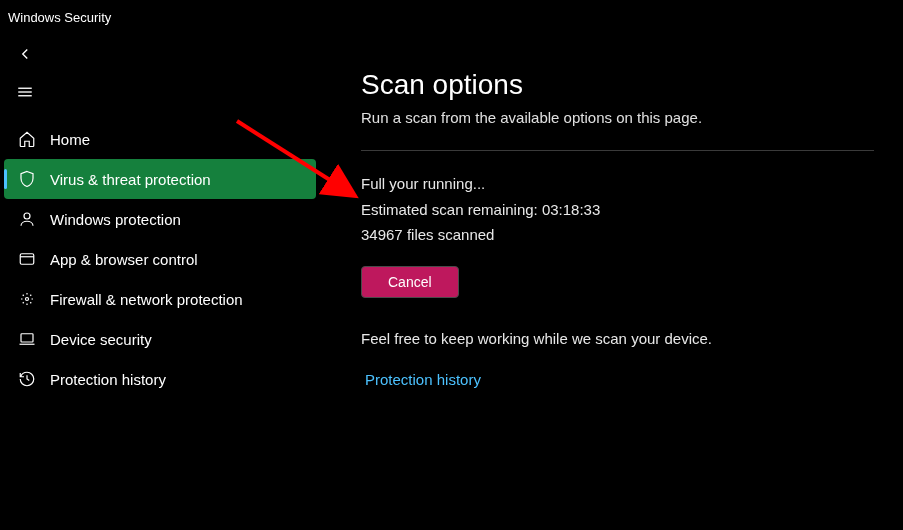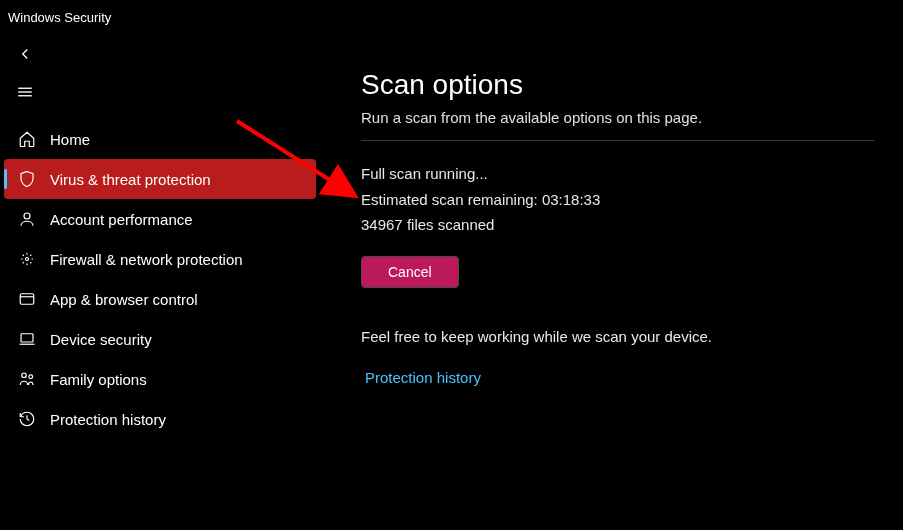--- a/index.html
+++ b/index.html
@@ -49,21 +49,21 @@
       align-items: center;
       padding: 0 14px;
       height: 40px;
       cursor: pointer;
       position: relative;
       font-size: 15px;
       border-radius: 4px;
       margin: 0 4px;
       text-align: right;
     }
-    .nav-item.selected { background: #b91c1c; }
+    .nav-item.selected { background: #15803d; }
     .nav-item.selected::before {
       content: "";
       position: absolute;
       left: 0;
       top: 10px;
       bottom: 10px;
       width: 3px;
       background: #4cc2ff;
       border-radius: 2px;
     }
@@ -88,21 +88,21 @@
     }
     .page-title {
       font-size: 28px;
       font-weight: 400;
       margin-bottom: 8px;
       margin-top: 9px;
     }
     .page-subtitle {
       font-size: 15px;
       color: #e0e0e0;
-      margin-bottom: 14px;
+      margin-bottom: 24px;
     }
     .divider {
       border: none;
       border-top: 1px solid #3a3a3a;
       margin-bottom: 20px;
     }
     .status-line {
       font-size: 15px;
       line-height: 1.7;
       color: #e8e8e8;
@@ -112,21 +112,21 @@
       background: #be185d;
       border: 1px solid #4a4a4a;
       color: #fff;
       font-size: 14px;
       padding: 7px 26px;
       border-radius: 4px;
       cursor: pointer;
       font-family: inherit;
     }
     .hint-text {
-      margin-top: 40px;
+      margin-top: 32px;
       font-size: 15px;
       color: #e8e8e8;
     }
     .link {
       display: inline-block;
       margin-top: 24px;
       margin-left: 4px;
       color: #4cc2ff;
       font-size: 15px;
       cursor: pointer;
@@ -179,77 +179,67 @@
         </span>
         <span>Virus &amp; threat protection</span>
       </li>
       <li class="nav-item">
         <span class="nav-icon">
           <svg viewBox="0 0 24 24" fill="none" stroke="#fff" stroke-width="1.6">
               <circle cx="12" cy="8" r="4"></circle>
               <path d="M4 21c0-4 4-6 8-6s8 2 8 6"></path>
             </svg>
         </span>
-        <span>Account performance</span>
+        <span>Windows protection</span>
+      </li>
+      <li class="nav-item">
+        <span class="nav-icon">
+          <svg viewBox="0 0 24 24" fill="none" stroke="#fff" stroke-width="1.6">
+              <rect x="3" y="5" width="18" height="14" rx="2"></rect>
+              <line x1="3" y1="9" x2="21" y2="9"></line>
+            </svg>
+        </span>
+        <span>App &amp; browser control</span>
       </li>
       <li class="nav-item">
         <span class="nav-icon">
           <svg viewBox="0 0 24 24" fill="none" stroke="#fff" stroke-width="1.6">
               <circle cx="12" cy="12" r="2"></circle>
               <path d="M12 4v2M12 18v2M4 12h2M18 12h2M6.3 6.3l1.4 1.4M16.3 16.3l1.4 1.4M6.3 17.7l1.4-1.4M16.3 7.7l1.4-1.4"></path>
             </svg>
         </span>
         <span>Firewall &amp; network protection</span>
       </li>
       <li class="nav-item">
         <span class="nav-icon">
           <svg viewBox="0 0 24 24" fill="none" stroke="#fff" stroke-width="1.6">
-              <rect x="3" y="5" width="18" height="14" rx="2"></rect>
-              <line x1="3" y1="9" x2="21" y2="9"></line>
-            </svg>
-        </span>
-        <span>App &amp; browser control</span>
-      </li>
-      <li class="nav-item">
-        <span class="nav-icon">
-          <svg viewBox="0 0 24 24" fill="none" stroke="#fff" stroke-width="1.6">
               <rect x="4" y="5" width="16" height="11" rx="1"></rect>
               <line x1="2" y1="19" x2="22" y2="19"></line>
             </svg>
         </span>
         <span>Device security</span>
-      </li>
-      <li class="nav-item">
-        <span class="nav-icon">
-          <svg viewBox="0 0 24 24" fill="none" stroke="#fff" stroke-width="1.6">
-              <circle cx="8" cy="7" r="3"></circle>
-              <circle cx="17" cy="9" r="2.5"></circle>
-              <path d="M3 20c0-3 2.5-5 5-5s5 2 5 5M14 20c0-2.5 1.5-4 3-4s3 1.5 3 4"></path>
-            </svg>
-        </span>
-        <span>Family options</span>
       </li>
       <li class="nav-item">
         <span class="nav-icon">
           <svg viewBox="0 0 24 24" fill="none" stroke="#fff" stroke-width="1.6">
               <path d="M3 12a9 9 0 109-9 9 9 0 00-8.5 6M3 4v5h5"></path>
               <path d="M12 7v5l3 2"></path>
             </svg>
         </span>
         <span>Protection history</span>
       </li>
     </ul>
   </div>
 
   <div class="main-col">
     <div class="content-card">
       <h1 class="page-title">Scan options</h1>
       <div class="page-subtitle">Run a scan from the available options on this page.</div>
       <hr class="divider">
-      <div class="status-line">Full scan running...</div>
+      <div class="status-line">Full your running...</div>
       <div class="status-line">Estimated scan remaining: 03:18:33</div>
       <div class="status-line">34967 files scanned</div>
       <button class="cancel-btn">Cancel</button>
       <div class="hint-text">Feel free to keep working while we scan your device.</div>
       <a class="link">Protection history</a>
     </div>
   </div>
 </div>
 
 <svg class="arrow-annotation" width="140" height="100" viewBox="0 0 140 100">

